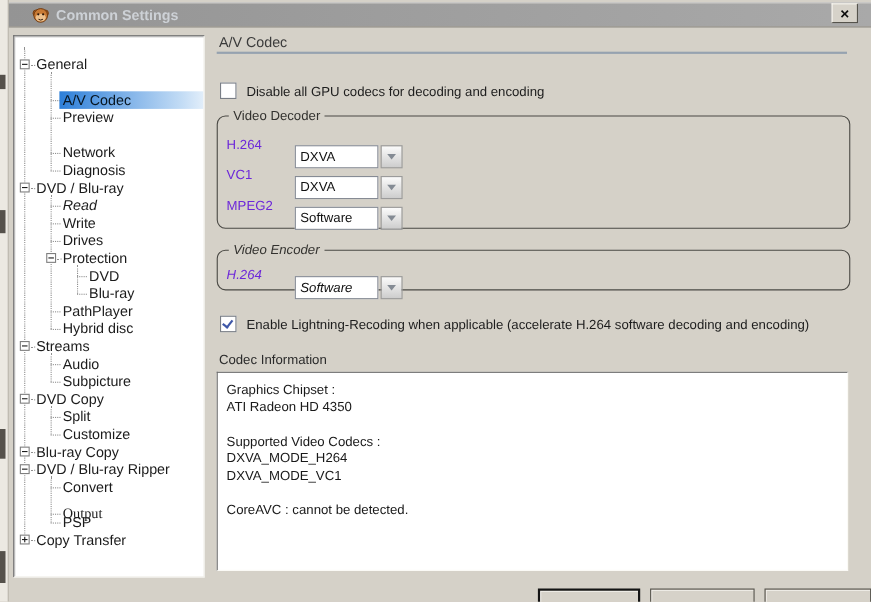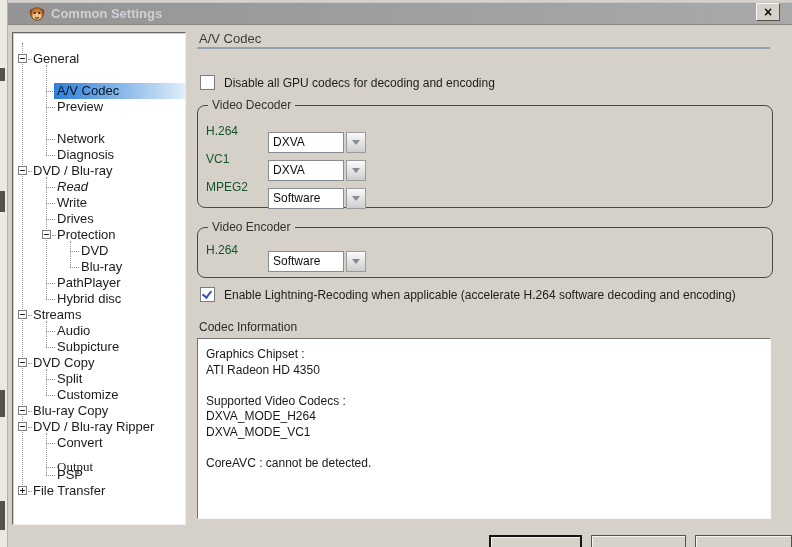--- a/index.html
+++ b/index.html
@@ -46,26 +46,26 @@
 
   .checkrow{position:absolute;display:flex;align-items:center;font-size:12px;color:#1d1d1d;}
   #gpu-checkrow{left:200px;top:75px;}
   #lightning-checkrow{left:200px;top:287px;}
   .cb{position:relative;width:13px;height:13px;background:#fff;border:1px solid #797e86;flex:none;margin-right:9px;}
   .cb.checked::after{content:"";position:absolute;left:3px;top:1px;width:4px;height:7px;
     border-right:2px solid #3e57a8;border-bottom:2px solid #3e57a8;transform:rotate(38deg);}
 
   .groupbox{position:absolute;left:197px;width:576px;border:1px solid #4a4944;border-radius:8px;box-sizing:border-box;}
   #decoder-box{top:105px;height:103px;}
-  #encoder-box{top:227px;height:51px;}
+  #encoder-box{top:227px;height:37px;font-style:italic;}
   .grouplabel{position:absolute;top:-8px;left:10px;background:#d5d1c8;padding:0 4px;font-size:12px;color:#33322f;}
   .grouprows{padding-top:14px;}
   #encoder-box .grouprows{padding-top:11px;}
   .crow{display:flex;align-items:center;margin:0 0 7px 8px;height:21px;}
-  .clabel{width:62px;font-size:12px;color:#14532d;flex:none;}
+  .clabel{width:62px;font-size:12px;color:#6d28d9;flex:none;}
   .combo{display:flex;flex:none;margin-top:24px;}
   .combo-field{width:66px;height:19px;background:#fff;border:1px solid #868b94;
     font-size:12px;line-height:19px;padding:0 4px;color:#101010;white-space:nowrap;overflow:hidden;}
   .combo-btn{width:20px;height:21px;margin-left:2px;box-sizing:border-box;
     background:linear-gradient(#fbfbfb,#cdcdcd);border:1px solid #9b9b9b;
     display:flex;align-items:center;justify-content:center;}
   .combo-arrow{width:0;height:0;border-left:4px solid transparent;border-right:4px solid transparent;border-top:5px solid #848b94;}
 
   #codec-info-label{position:absolute;left:199px;top:320px;font-size:12px;color:#2b2b2b;}
   #codec-info-box{position:absolute;left:197px;top:338px;width:574px;height:181px;background:#fff;
@@ -216,21 +216,21 @@
         <span class="dash" style="left: 33px; width: 9px;"></span>
         <span class="tlabel" style="left: 41px;">Output</span>
       </div>
       <div class="trow" style="top: 434px;">
         <span class="dash" style="left: 33px; width: 9px;"></span>
         <span class="tlabel" style="left: 41px;">PSP</span>
       </div>
       <div class="trow" style="top: 450px;">
         <span class="exp plus" style="left: 5px;"></span>
         <span class="dash" style="left: 15px; width: 4px;"></span>
-        <span class="tlabel" style="left: 17px;">File Transfer</span>
+        <span class="tlabel" style="left: 17px;">Copy Transfer</span>
       </div>
     </div>
 </div>
 
 <div id="heading">A/V Codec</div>
 <div id="heading-rule"></div>
 
 <div id="gpu-checkrow" class="checkrow">
   <span id="gpu-cb" class="cb"></span>
   <span>Disable all GPU codecs for decoding and encoding</span>

